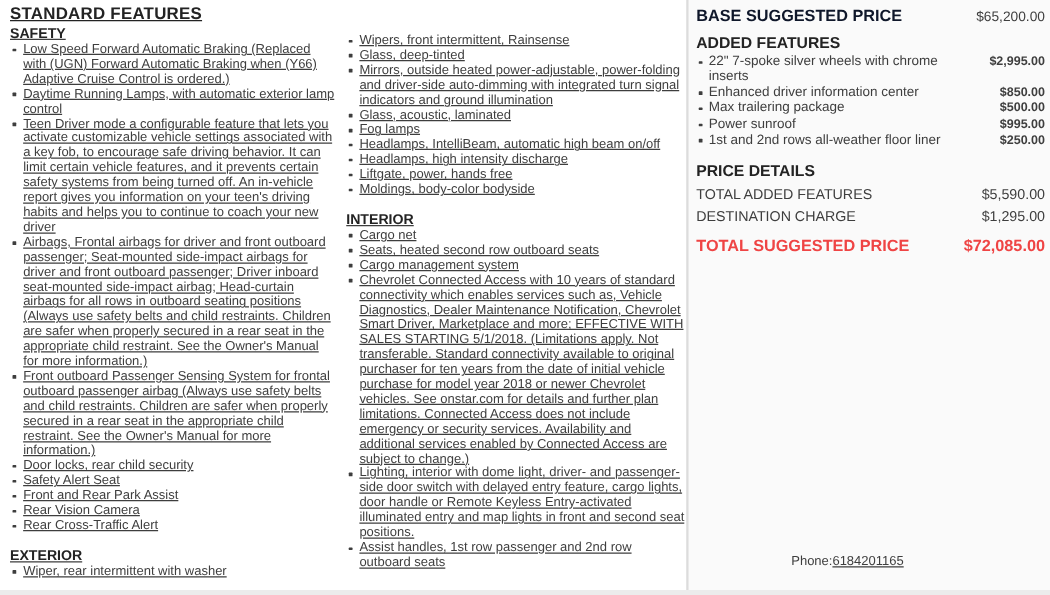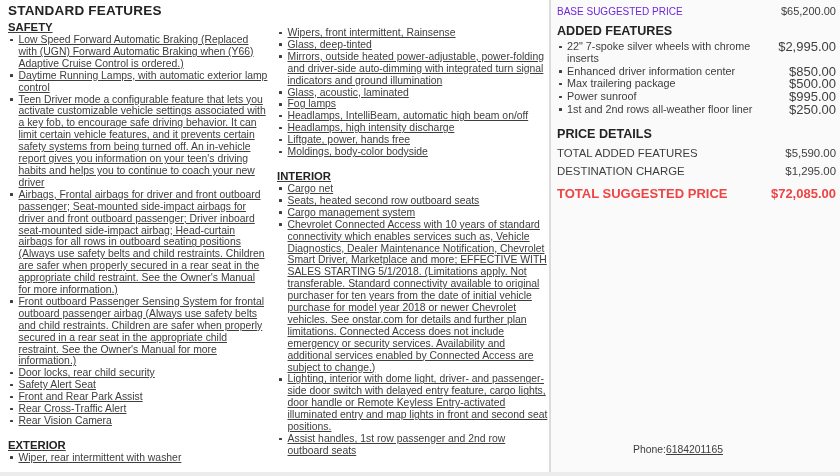--- a/index.html
+++ b/index.html
@@ -3,51 +3,51 @@
 <meta charset="utf-8">
 <style>
   html,body{margin:0;padding:0;}
   body{
     width:840px;height:476px;position:relative;overflow:hidden;
     background:#ffffff;color:#3e3e3e;
     font-family:"Liberation Sans", sans-serif;
   }
   .page-title{
     position:absolute;left:8px;top:3px;
-    font-size:13.5px;font-weight:700;color:#232323;letter-spacing:.2px;
+    font-size:13.5px;font-weight:700;color:#232323;letter-spacing:.2px;text-decoration:underline;
   }
   .col{position:absolute;text-decoration:underline;}
   .col[data-col="0"]{left:8px;top:21px;width:261px;}
   .col[data-col="1"]{left:277px;top:27px;width:271px;}
   .sec-heading{font-size:11.3px;font-weight:700;color:#232323;margin:0 0 1px 0;}
   .col > .sec-heading:not(:first-child){margin-top:12px;}
   .feature-list{list-style:none;margin:0;padding:0;font-size:10.4px;line-height:11.9px;}
   .feature-item{position:relative;padding-left:10.5px;}
   .feature-item::before{
     content:"";position:absolute;left:2px;top:4.5px;width:2.6px;height:2.6px;
     background:#3e3e3e;border-radius:.5px;
   }
   .divider{position:absolute;left:549px;top:0;width:2px;height:476px;background:#dcdcdc;}
   .pricing{
     position:absolute;left:551px;top:0;right:0;bottom:0;
     background:#fafafa;padding:5px 4px 0 6px;box-sizing:border-box;
   }
   .base-row{display:flex;justify-content:space-between;align-items:baseline;}
-  .base-label{font-size:10px;font-weight:400;color:#6d28d9;}
+  .base-label{font-size:13px;font-weight:700;color:#0f172a;}
   .amount{font-size:11px;white-space:nowrap;}
   .panel-heading{font-size:12.6px;font-weight:700;color:#232323;margin:7px 0 3px 0;}
   .panel-heading.details{margin-top:11px;}
   .added-row{display:flex;justify-content:space-between;align-items:flex-start;
     font-size:10.8px;line-height:11.8px;margin-bottom:1px;}
   .added-label{position:relative;padding-left:10px;width:202px;}
   .added-label::before{
     content:"";position:absolute;left:2px;top:4.5px;width:2.6px;height:2.6px;
     background:#3e3e3e;border-radius:.5px;
   }
-  .added-amount{font-size:13px;white-space:nowrap;}
+  .added-amount{font-size:10px;white-space:nowrap;font-weight:bold;}
   .details-row{display:flex;justify-content:space-between;font-size:11.4px;margin-top:6px;}
   .total-row{display:flex;justify-content:space-between;margin-top:9px;
     font-size:13px;font-weight:700;color:#ef4444;}
   .contact{position:absolute;left:633px;top:444px;font-size:10.4px;line-height:12px;}
   .contact a{color:#3e3e3e;text-decoration:underline;cursor:pointer;}
   .bottom-strip{position:absolute;left:0;right:0;bottom:0;height:4px;background:#ececec;}
 </style>
 </head>
 <body>
 
@@ -57,22 +57,22 @@
     <div class="sec-heading">SAFETY</div>
     <ul class="feature-list">
       <li class="feature-item">Low Speed Forward Automatic Braking (Replaced with (UGN) Forward Automatic Braking when (Y66) Adaptive Cruise Control is ordered.)</li>
       <li class="feature-item">Daytime Running Lamps, with automatic exterior lamp control</li>
       <li class="feature-item">Teen Driver mode a configurable feature that lets you activate customizable vehicle settings associated with a key fob, to encourage safe driving behavior. It can limit certain vehicle features, and it prevents certain safety systems from being turned off. An in-vehicle report gives you information on your teen's driving habits and helps you to continue to coach your new driver</li>
       <li class="feature-item">Airbags, Frontal airbags for driver and front outboard passenger; Seat-mounted side-impact airbags for driver and front outboard passenger; Driver inboard seat-mounted side-impact airbag; Head-curtain airbags for all rows in outboard seating positions (Always use safety belts and child restraints. Children are safer when properly secured in a rear seat in the appropriate child restraint. See the Owner's Manual for more information.)</li>
       <li class="feature-item">Front outboard Passenger Sensing System for frontal outboard passenger airbag (Always use safety belts and child restraints. Children are safer when properly secured in a rear seat in the appropriate child restraint. See the Owner's Manual for more information.)</li>
       <li class="feature-item">Door locks, rear child security</li>
       <li class="feature-item">Safety Alert Seat</li>
       <li class="feature-item">Front and Rear Park Assist</li>
+      <li class="feature-item">Rear Vision Camera</li>
       <li class="feature-item">Rear Cross-Traffic Alert</li>
-      <li class="feature-item">Rear Vision Camera</li>
     </ul>
     <div class="sec-heading">EXTERIOR</div>
     <ul class="feature-list">
       <li class="feature-item">Wiper, rear intermittent with washer</li>
     </ul>
   </div>
 <div class="col" data-col="1">
     <ul class="feature-list">
       <li class="feature-item">Wipers, front intermittent, Rainsense</li>
       <li class="feature-item">Glass, deep-tinted</li>

